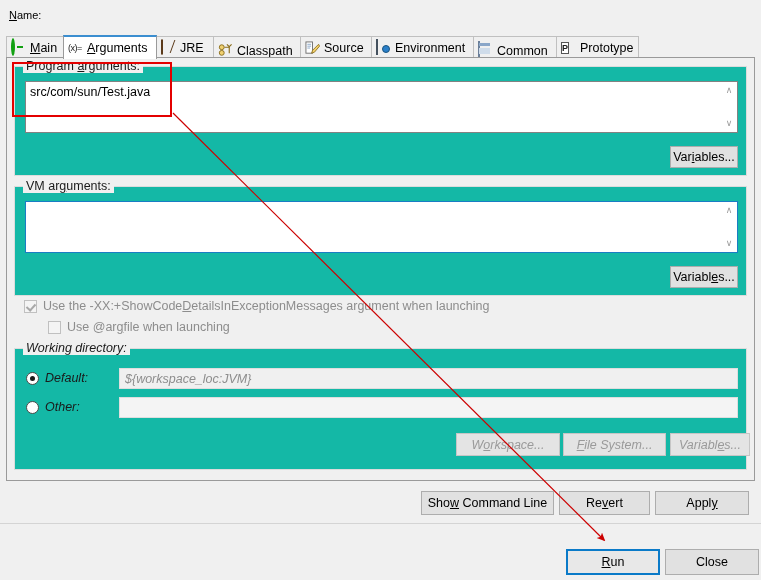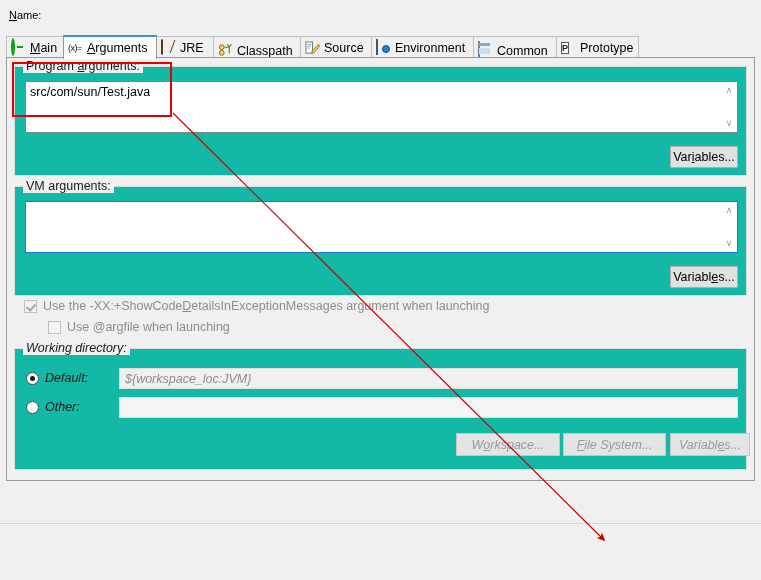--- a/index.html
+++ b/index.html
@@ -500,20 +500,38 @@
       </div>
       <div class="btn disabled" style="left:548px; top:84px; width:103px; height:23px;">
         <span><span class="mn">F</span>ile System...</span>
       </div>
       <div class="btn disabled" style="left:655px; top:84px; width:80px; height:23px;">
         <span>Variabl<span class="mn">e</span>s...</span>
       </div>
     </div>
   </div>
 
+  <div id="bottombar">
+    <div class="btn" style="left:421px; top:10px; width:133px; height:24px;">
+      <span>Sho<span class="mn">w</span> Command Line</span>
+    </div>
+    <div class="btn" style="left:559px; top:10px; width:91px; height:24px;">
+      <span>Re<span class="mn">v</span>ert</span>
+    </div>
+    <div class="btn" style="left:655px; top:10px; width:94px; height:24px;">
+      <span>Appl<span class="mn">y</span></span>
+    </div>
+
+    <div class="btn focus" style="left:566px; top:68px; width:94px; height:26px;">
+      <span><span class="mn">R</span>un</span>
+    </div>
+    <div class="btn" style="left:665px; top:68px; width:94px; height:26px;">
+      <span>Close</span>
+    </div>
+  </div>
   <div id="sep"></div>
 
   <div id="annot">
     <div id="redbox"></div>
     <svg width="761" height="580" style="position:absolute;left:0;top:0;">
       <defs>
         <marker id="ahead" markerWidth="7" markerHeight="7" refX="5.5" refY="3.2" orient="auto">
           <path d="M0,0 L7,3.2 L0,6.4 L1.6,3.2 Z" fill="#cc0000"></path>
         </marker>
       </defs>

